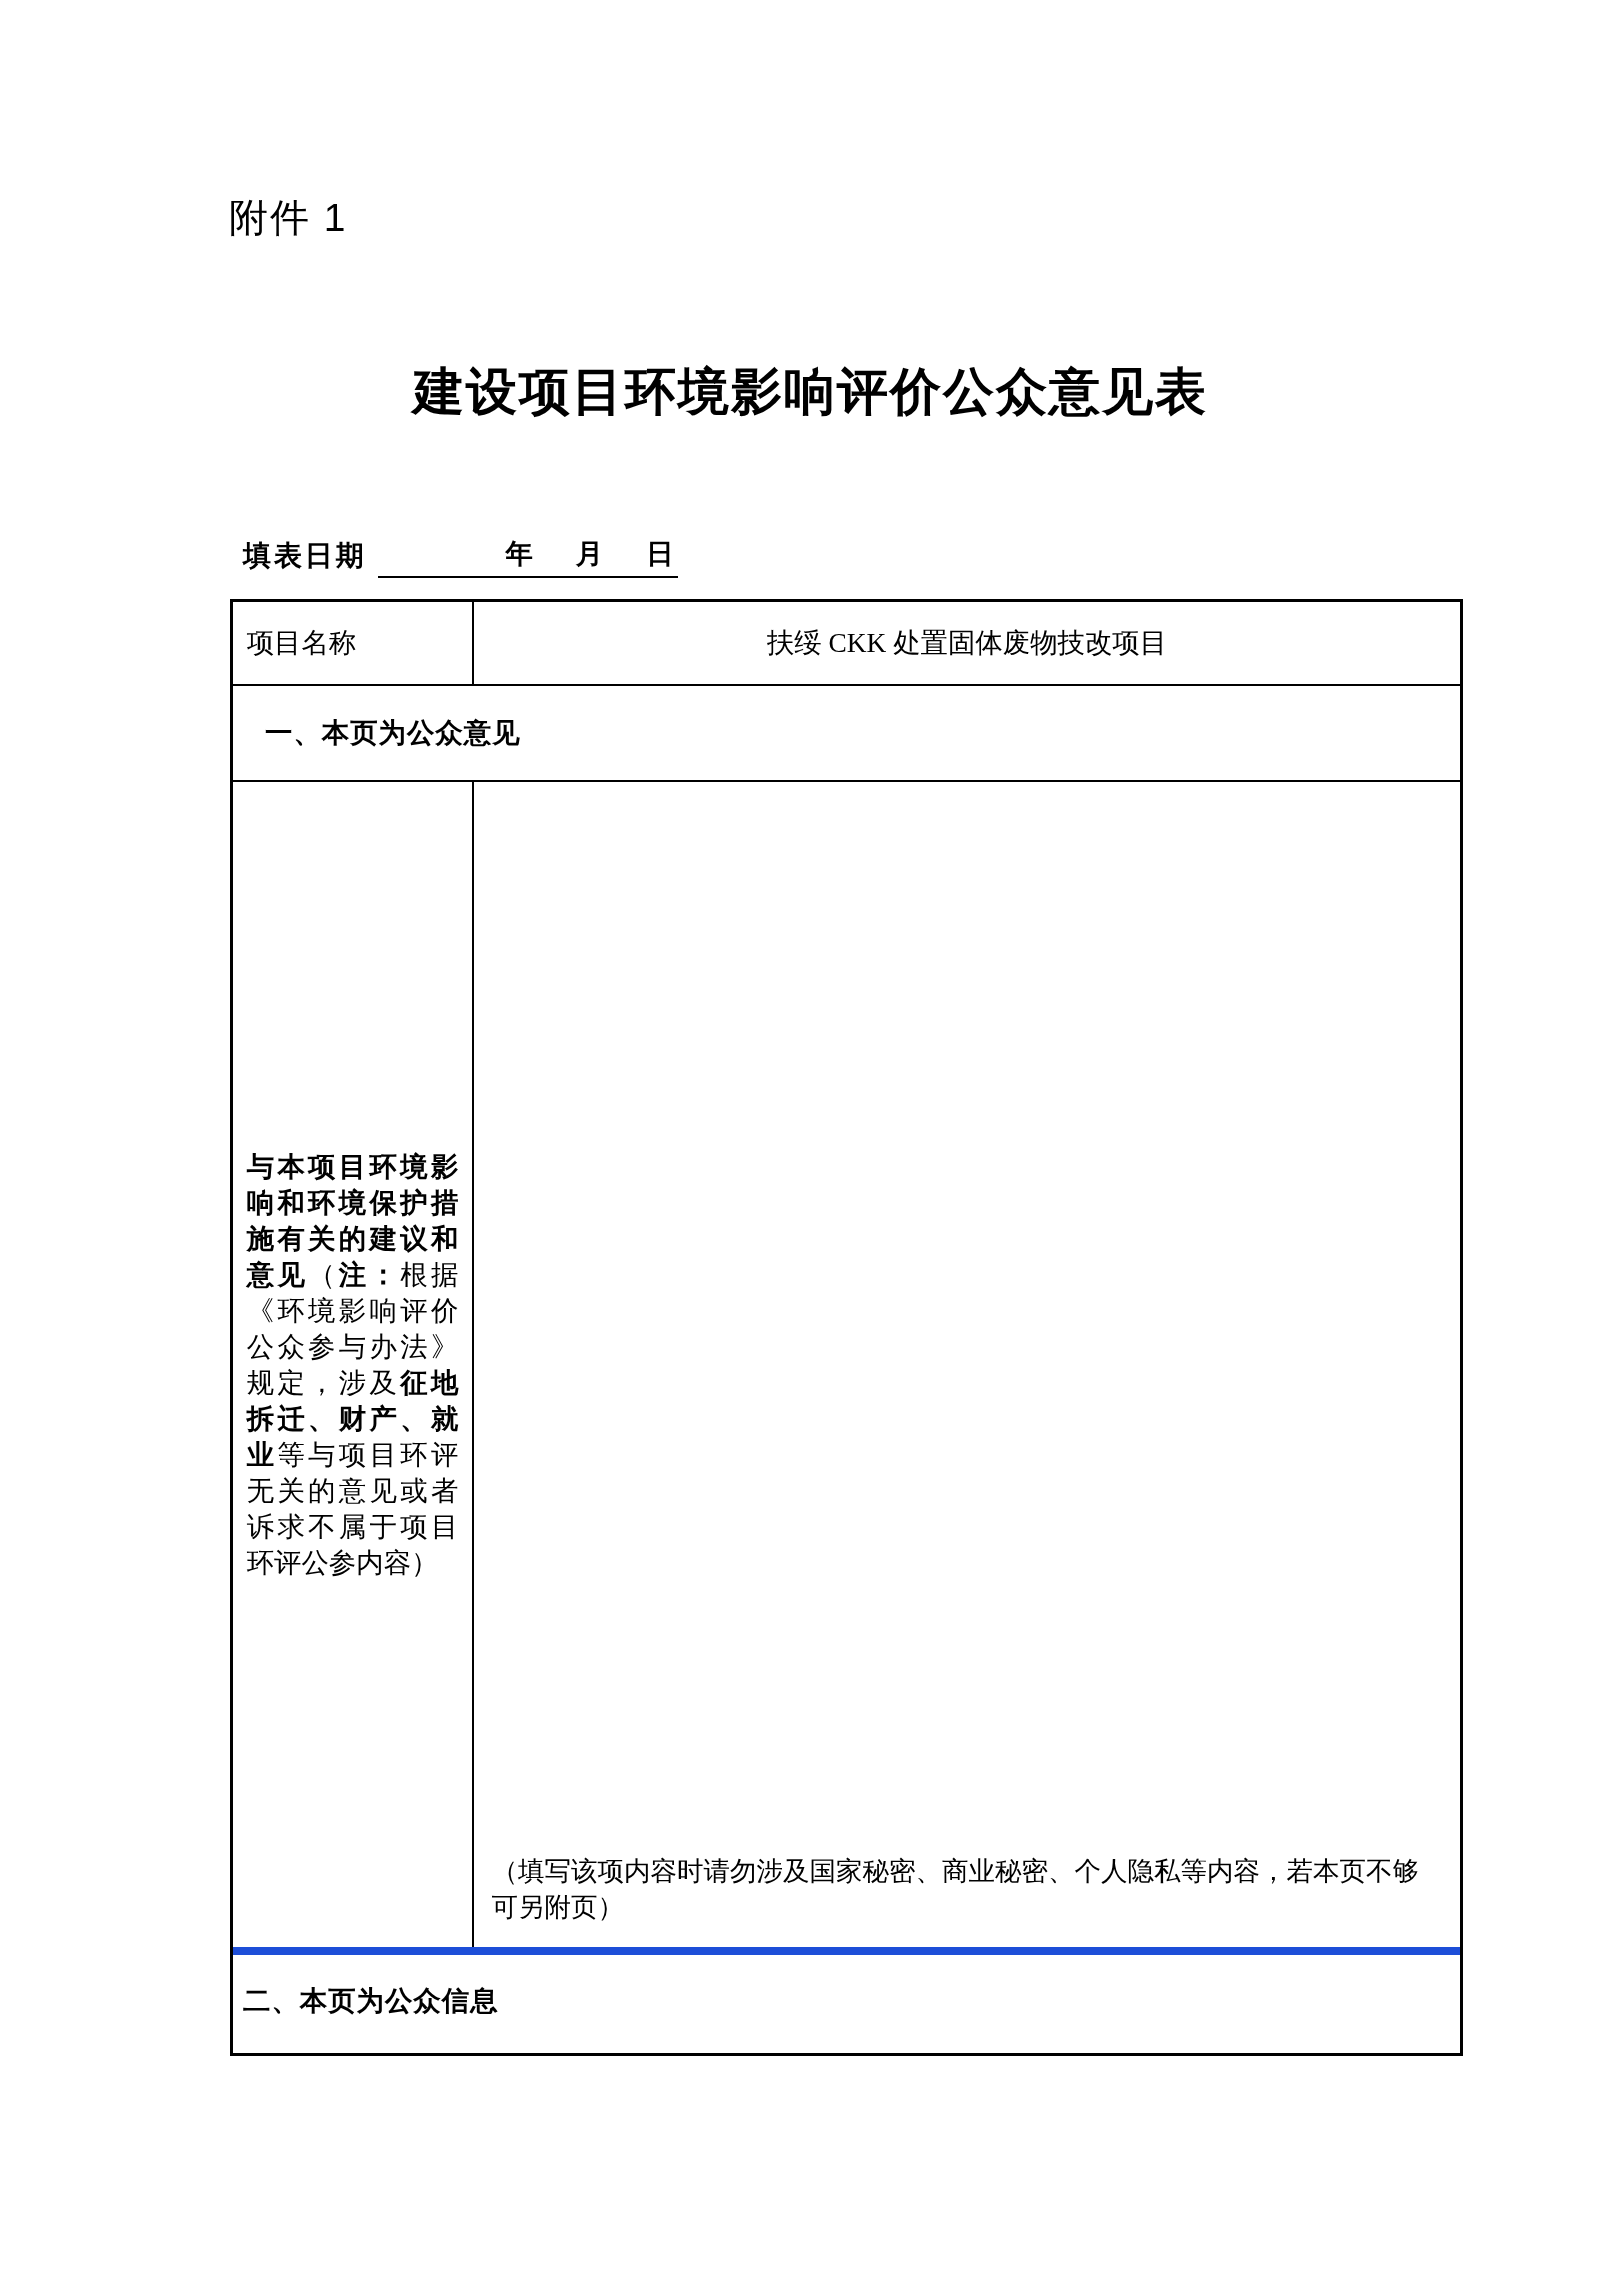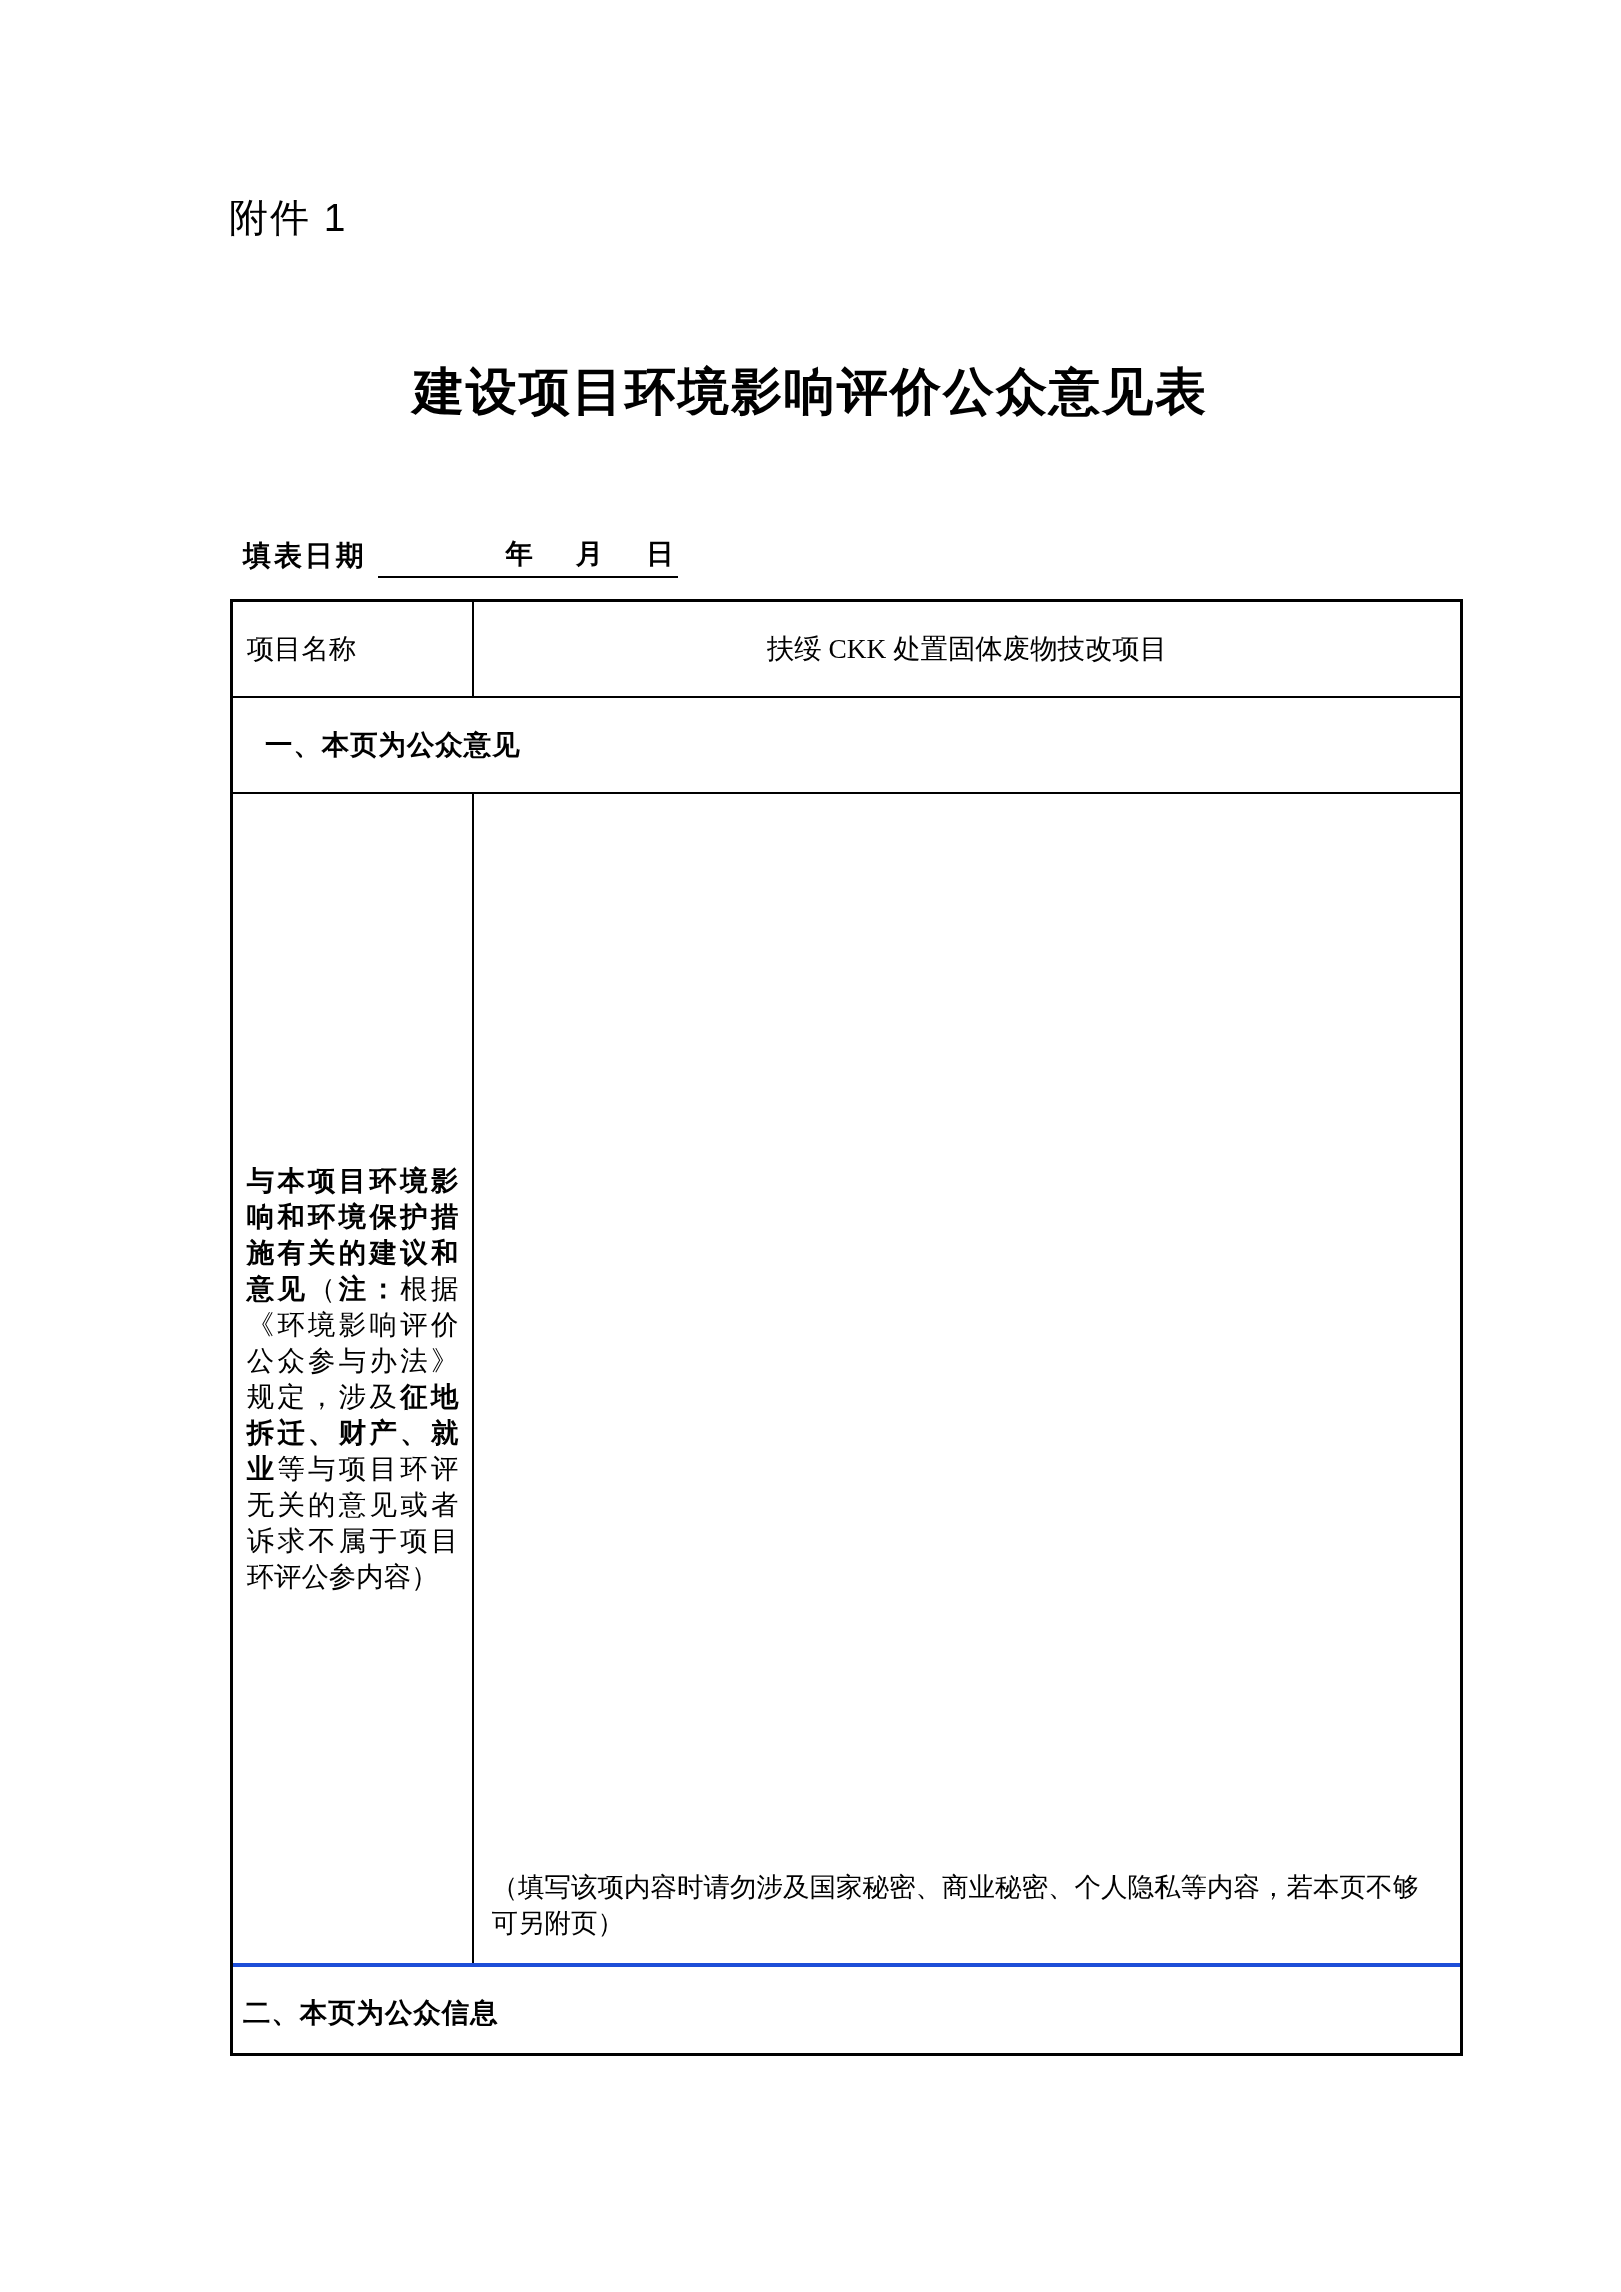--- a/index.html
+++ b/index.html
@@ -64,23 +64,23 @@
   .tbl {
     position: absolute;
     left: 230px;
     top: 599px;
     width: 1233px;
     height: 1457px;
     border: 3.9px solid #000;
     font-size: 27.4px;
   }
   .row { display: flex; }
-  .row-project    { height: 96px;   border-bottom: 2px solid #000; }
+  .row-project    { height: 84px;   border-bottom: 2px solid #000; }
   .row-section1   { height: 96px;   border-bottom: 2px solid #000; align-items: center; padding-left: 32px; font-weight: bold; letter-spacing: 1px; }
-  .row-opinion    { height: 1173px; border-bottom: 4px solid #1d4ed8; }
+  .row-opinion    { height: 1173px; border-bottom: 8px solid #1d4ed8; }
   .row-section2   { height: 91px;   align-items: center; padding-left: 10px; font-weight: bold; letter-spacing: 1px; }
 
   .cell-label {
     width: 241px;
     border-right: 2px solid #000;
     display: flex;
     align-items: center;
     padding-left: 13.7px;
   }
   .cell-value {

